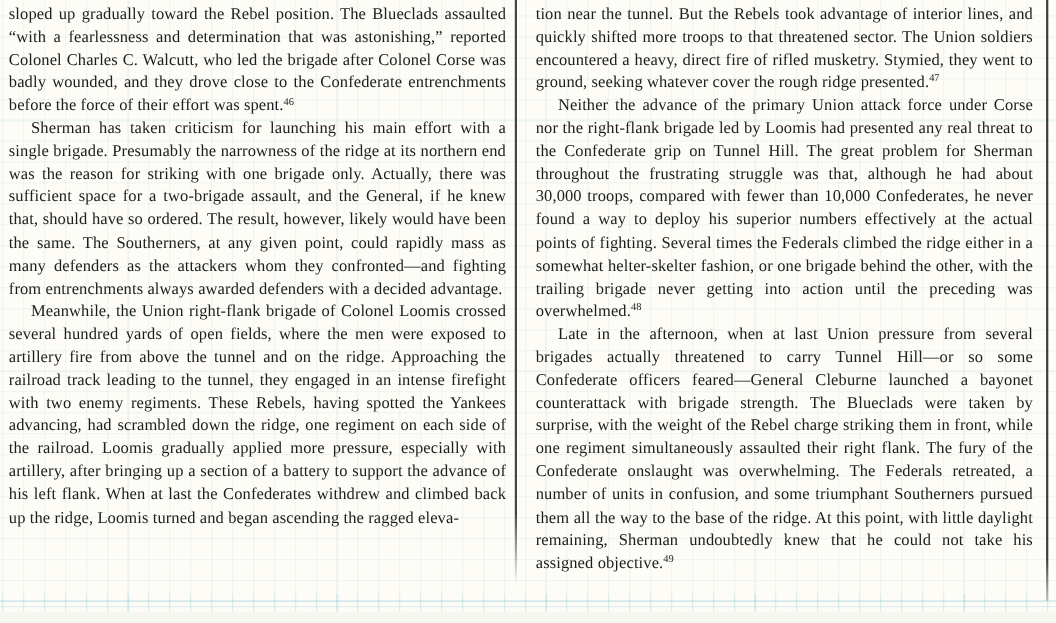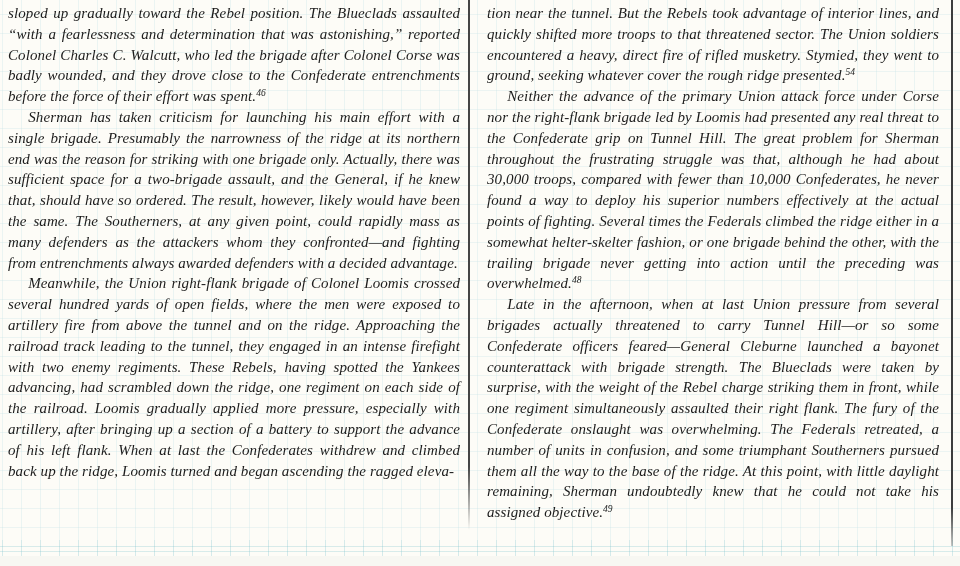--- a/index.html
+++ b/index.html
@@ -9,21 +9,20 @@
     font-family: "Liberation Serif", "DejaVu Serif", serif;
   }
   .page {
     position: relative; width: 960px; height: 556px;
     background-color: #fdfcf7;
     
     background-image:
       repeating-linear-gradient(to right,  rgba(128,196,206,0.32) 0px, rgba(128,196,206,0.32) 1px, transparent 1px, transparent 19px),
       repeating-linear-gradient(to bottom, rgba(128,196,206,0.30) 0px, rgba(128,196,206,0.30) 1px, transparent 1px, transparent 19px);
     background-position: 2px -5px, 2px -5px;
-    font-style: italic;
   }
   
   .paper-wash {
     position: absolute; left: 0; top: 0; width: 960px; height: 540px;
     background: rgba(253,252,247,0.55);
   }
   .column {
     position: absolute; top: 3px; width: 452px;
     color: #1c1c1c; font-size: 15px; line-height: 20.8px;
     text-align: justify; letter-spacing: 0.1px;
@@ -55,19 +54,19 @@
 
   <div class="column left">
     <p class="para"><span>sloped up gradually toward the Rebel position. The Blueclads assaulted “with a fearlessness and determination that was astonishing,” reported Colonel Charles C. Walcutt, who led the brigade after Colonel Corse was badly wounded, and they drove close to the Confederate entrenchments before the force of their effort was spent.</span><sup class="fn">46</sup></p>
     <p class="para indent"><span>Sherman has taken criticism for launching his main effort with a single brigade. Presumably the narrowness of the ridge at its northern end was the reason for striking with one brigade only. Actually, there was sufficient space for a two-brigade assault, and the General, if he knew that, should have so ordered. The result, however, likely would have been the same. The Southerners, at any given point, could rapidly mass as many defenders as the attackers whom they confronted—and fighting from entrenchments always awarded defenders with a decided advantage.</span><sup class="fn"></sup></p>
     <p class="para indent"><span>Meanwhile, the Union right-flank brigade of Colonel Loomis crossed several hundred yards of open fields, where the men were exposed to artillery fire from above the tunnel and on the ridge. Approaching the railroad track leading to the tunnel, they engaged in an intense firefight with two enemy regiments. These Rebels, having spotted the Yankees advancing, had scrambled down the ridge, one regiment on each side of the railroad. Loomis gradually applied more pressure, especially with artillery, after bringing up a section of a battery to support the advance of his left flank. When at last the Confederates withdrew and climbed back up the ridge, Loomis turned and began ascending the ragged eleva-</span><sup class="fn"></sup></p>
   </div>
 
   <div class="divider center"></div>
 
   <div class="column right">
-    <p class="para"><span>tion near the tunnel. But the Rebels took advantage of interior lines, and quickly shifted more troops to that threatened sector. The Union soldiers encountered a heavy, direct fire of rifled musketry. Stymied, they went to ground, seeking whatever cover the rough ridge presented.</span><sup class="fn">54</sup></p>
+    <p class="para"><span>tion near the tunnel. But the Rebels took advantage of interior lines, and quickly shifted more troops to that threatened sector. The Union soldiers encountered a heavy, direct fire of rifled musketry. Stymied, they went to ground, seeking whatever cover the rough ridge presented.</span><sup class="fn">47</sup></p>
     <p class="para indent"><span>Neither the advance of the primary Union attack force under Corse nor the right-flank brigade led by Loomis had presented any real threat to the Confederate grip on Tunnel Hill. The great problem for Sherman throughout the frustrating struggle was that, although he had about 30,000 troops, compared with fewer than 10,000 Confederates, he never found a way to deploy his superior numbers effectively at the actual points of fighting. Several times the Federals climbed the ridge either in a somewhat helter-skelter fashion, or one brigade behind the other, with the trailing brigade never getting into action until the preceding was overwhelmed.</span><sup class="fn">48</sup></p>
     <p class="para indent"><span>Late in the afternoon, when at last Union pressure from several brigades actually threatened to carry Tunnel Hill—or so some Confederate officers feared—General Cleburne launched a bayonet counterattack with brigade strength. The Blueclads were taken by surprise, with the weight of the Rebel charge striking them in front, while one regiment simultaneously assaulted their right flank. The fury of the Confederate onslaught was overwhelming. The Federals retreated, a number of units in confusion, and some triumphant Southerners pursued them all the way to the base of the ridge. At this point, with little daylight remaining, Sherman undoubtedly knew that he could not take his assigned objective.</span><sup class="fn">49</sup></p>
   </div>
 
   <div class="divider right-edge"></div>
 </div>
 
 </body></html>

